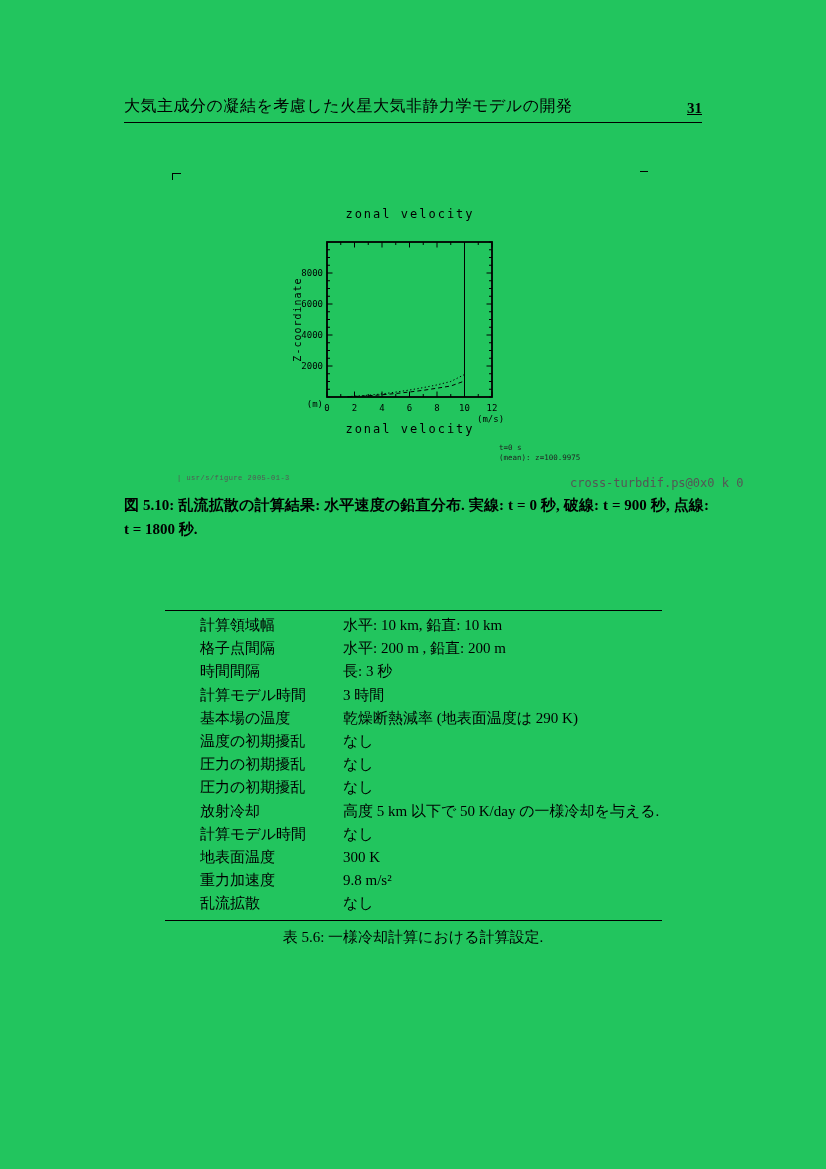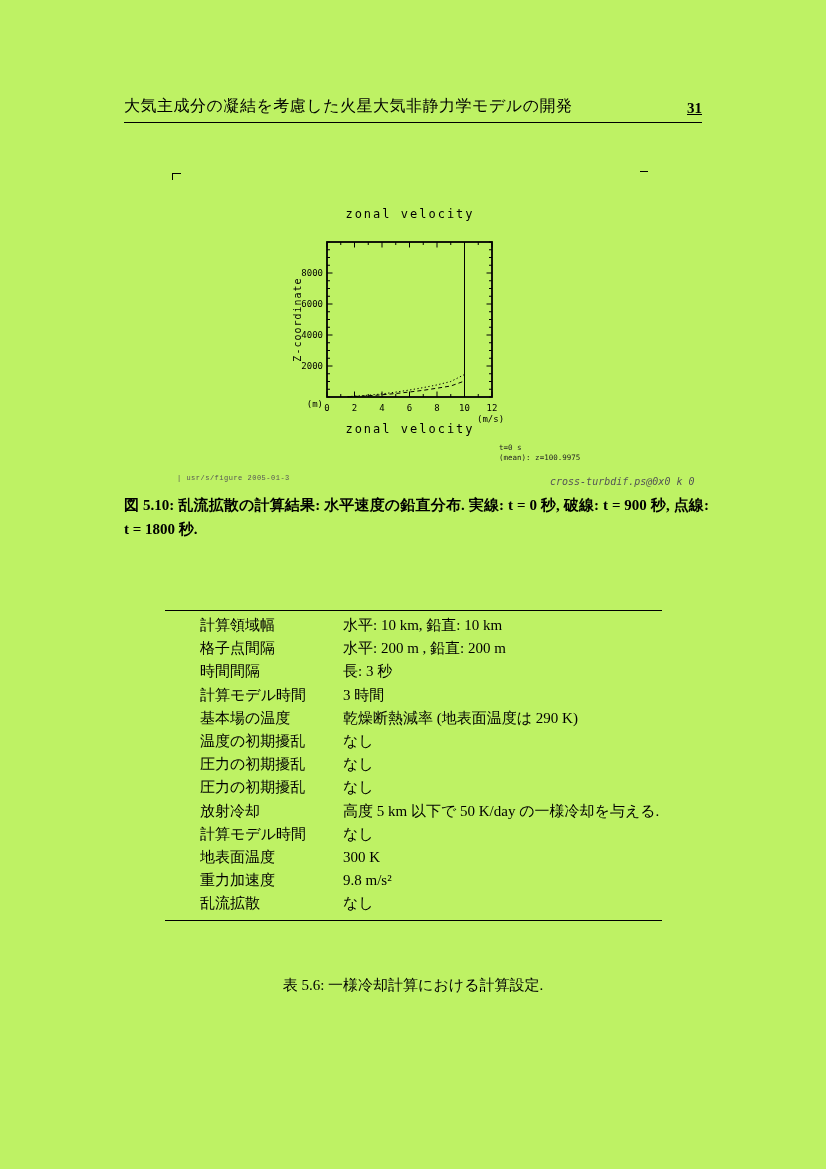--- a/index.html
+++ b/index.html
@@ -1,20 +1,20 @@
 <!DOCTYPE html>
 <html><head>
 <meta charset="utf-8">
 <style>
   html,body{margin:0;padding:0;background:#e8e8e8;}
   .page{
     position:relative;
     width:826px;height:1169px;
     margin:0 auto;
-    background:#bef264;
+    background:#22c55e;
     font-family:"Liberation Serif","DejaVu Serif",serif;
     color:#000;
     overflow:hidden;
   }
   
   .header{
     position:absolute;left:124px;top:96px;width:578px;
     border-bottom:1.5px solid #000;
     padding-bottom:5px;
     display:flex;justify-content:space-between;align-items:flex-end;
@@ -55,42 +55,42 @@
     font-family:"DejaVu Sans Mono",monospace;font-size:7.5px;line-height:10px;
     color:#222;white-space:pre;
   }
   .fig-footnote-left{
     position:absolute;left:177px;top:474px;
     font-family:Liberation Mono, monospace;font-size:7px;color:#555;
     letter-spacing:.5px;
     text-align:center;
   }
   .fig-footnote-center{
-    position:absolute;left:550px;top:476px;
-    font-family:"DejaVu Sans Mono",monospace;font-size:10px;color:#555;font-style:italic;
+    position:absolute;left:570px;top:476px;
+    font-family:"DejaVu Sans Mono",monospace;font-size:12px;color:#555;
   }
   .fig-caption{
     position:absolute;left:124px;top:494px;width:585px;
     font-size:15px;line-height:23.5px;text-align:justify;font-weight:bold;
   }
   
   .settings-table{
     position:absolute;left:165px;top:610px;width:497px;
     border-top:1.2px solid #000;border-bottom:1.2px solid #000;
     padding:3px 0 4px 0;
     font-size:15px;
   }
   .settings-row{
     display:grid;grid-template-columns:143px 1fr;
     line-height:23.2px;
     padding-left:7px;
     margin-left:28px;
   }
   .table-caption{
-    position:absolute;left:124px;top:976px;width:578px;text-align:center;
+    position:absolute;left:124px;top:928px;width:578px;text-align:center;
     font-size:15px;
   }
   
   .footer{
     position:absolute;left:124px;top:1042px;width:578px;
     border-top:1.2px solid #000;
     padding-top:6px;
     display:flex;justify-content:space-between;
     font-size:13.5px;
   }

